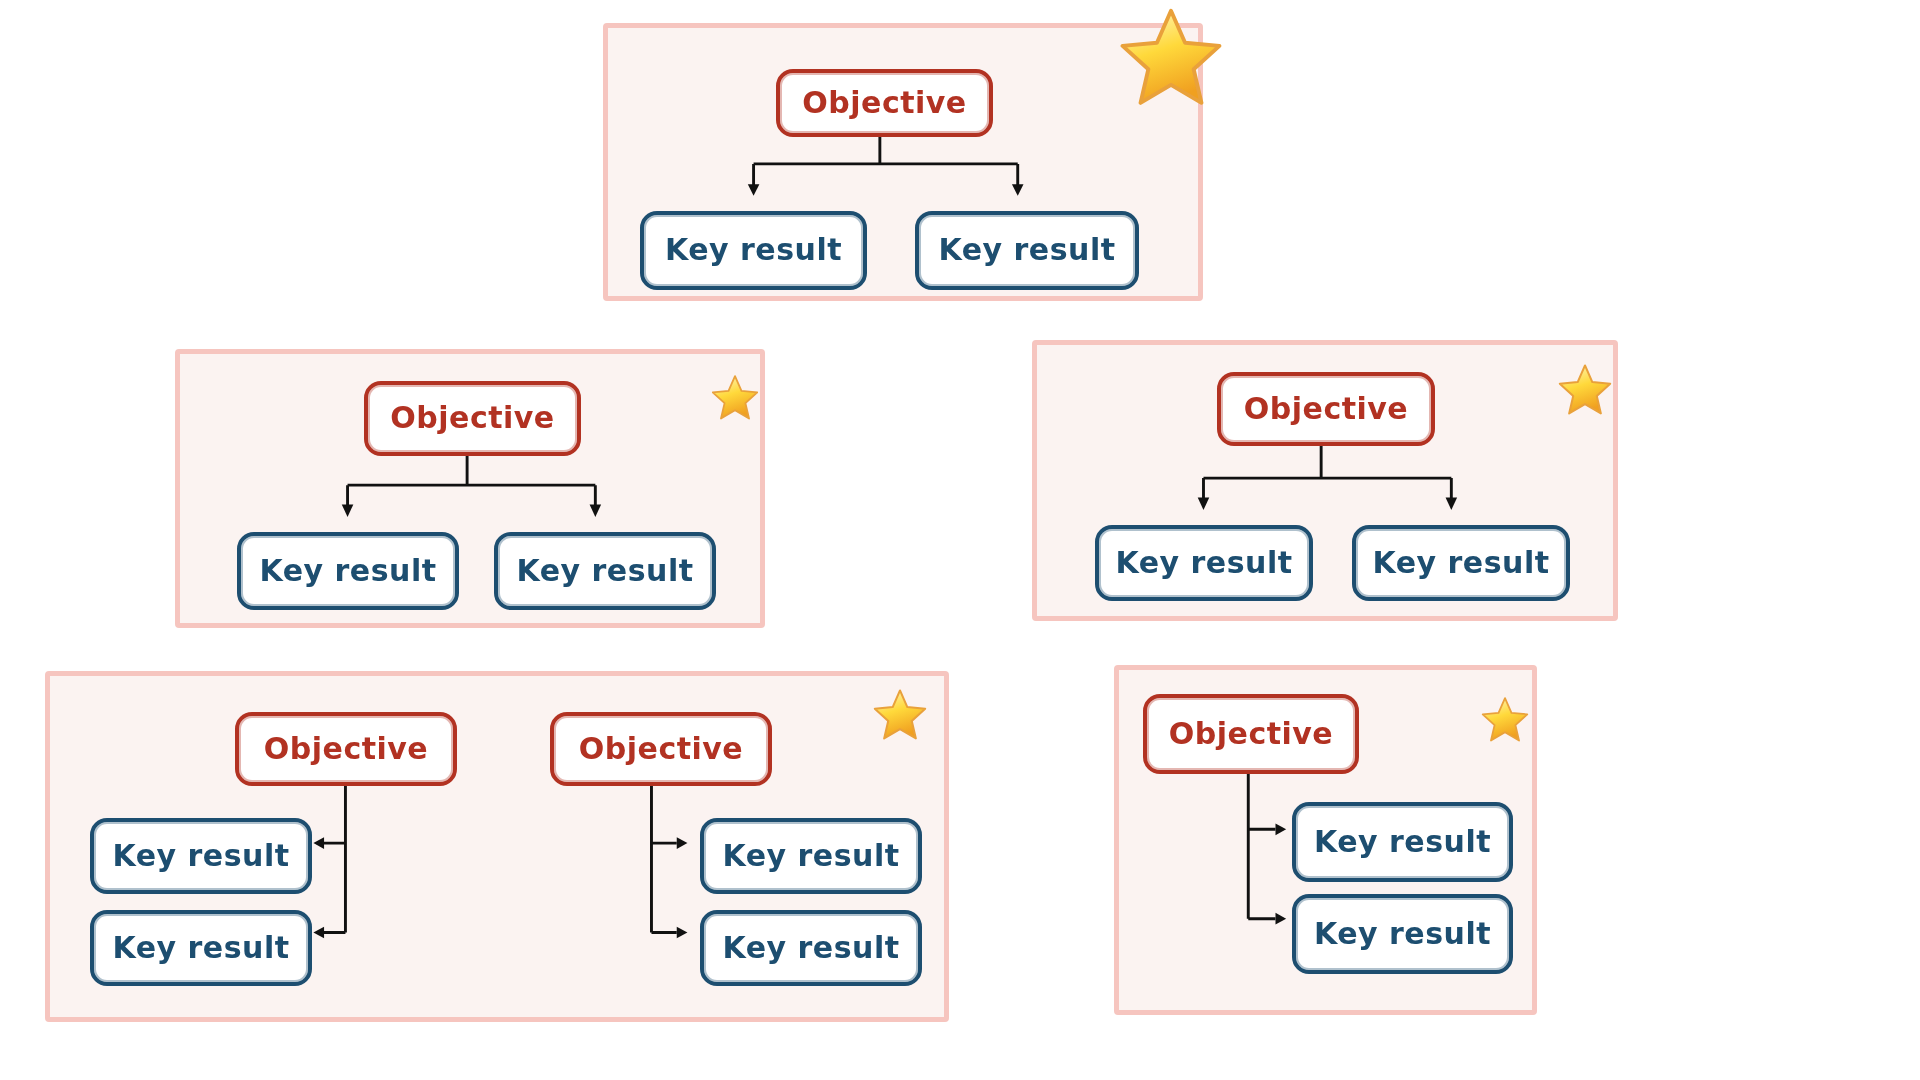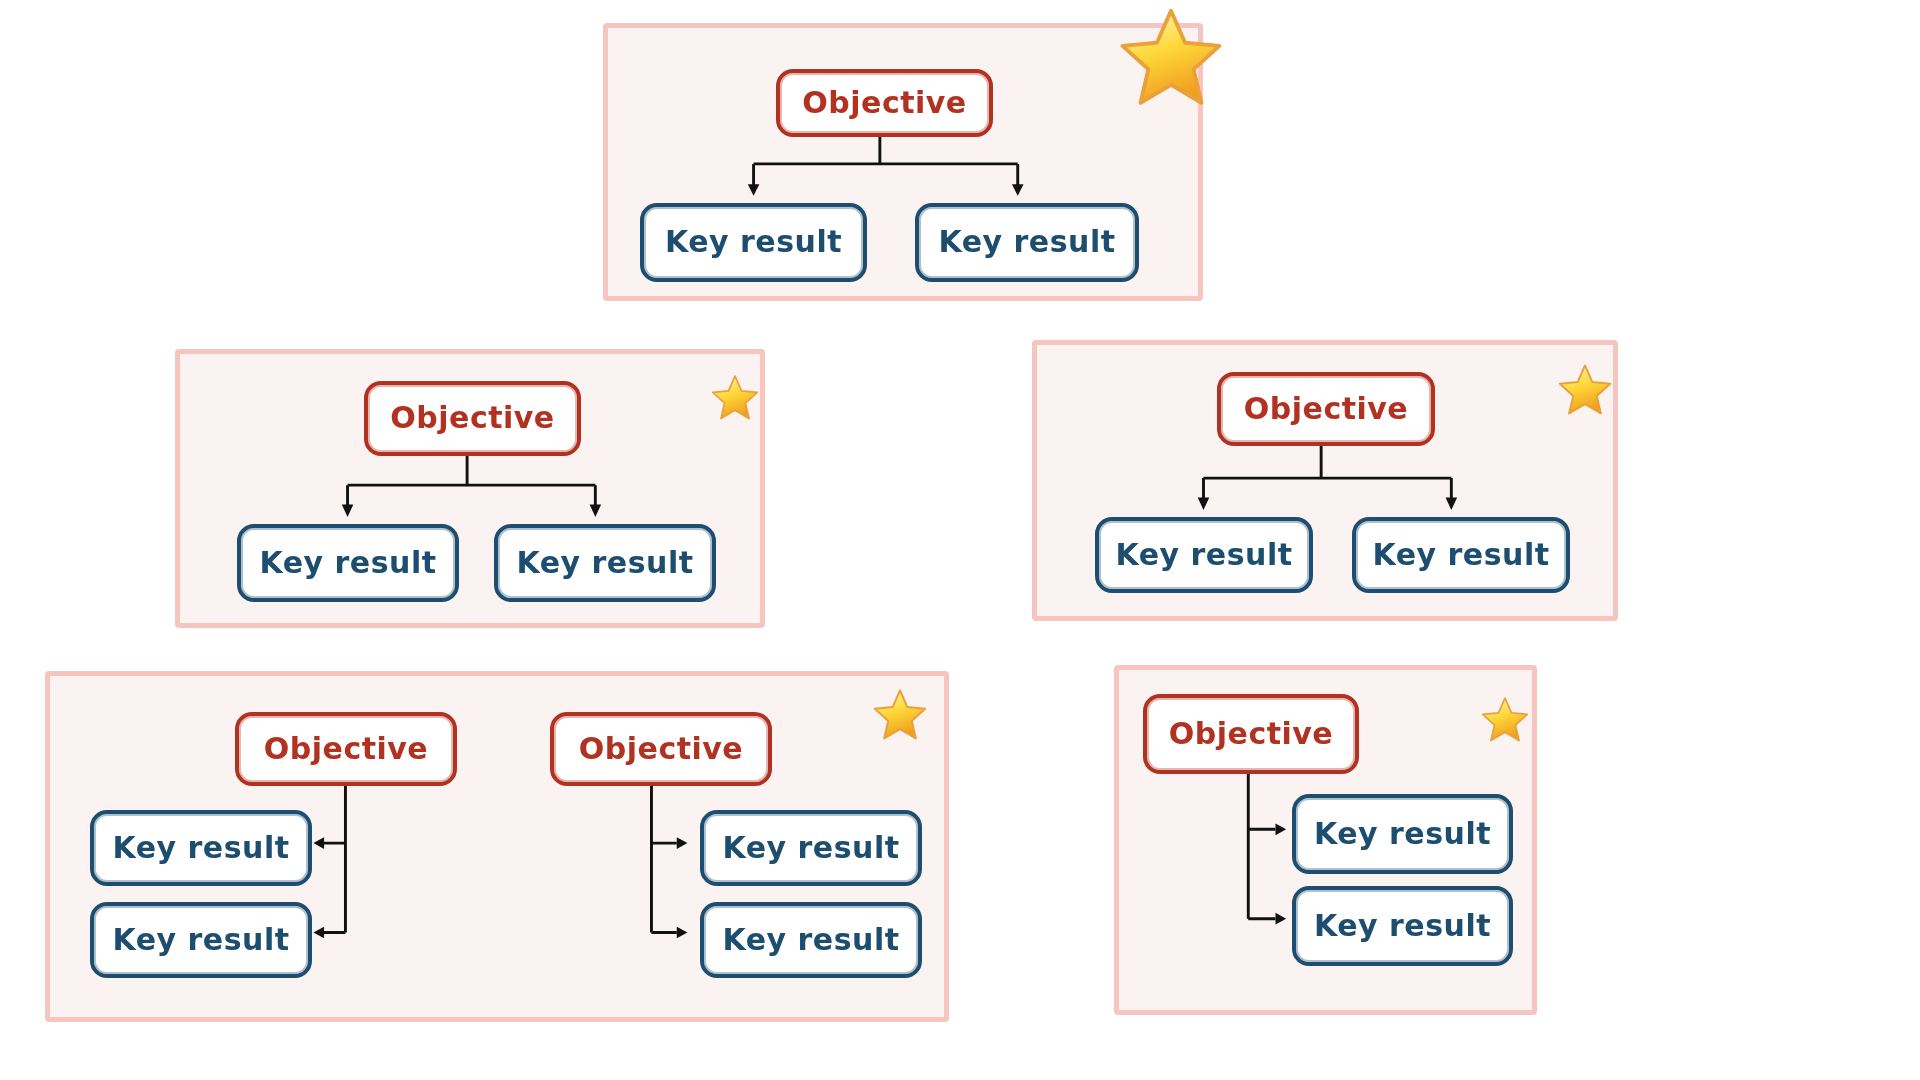--- a/index.html
+++ b/index.html
@@ -34,20 +34,21 @@
   }
   .node.objective {
     border: 4px solid #b23222;
     color: #b23222;
     box-shadow: inset 0 0 0 2px rgba(178, 50, 34, 0.35);
   }
   .node.keyresult {
     border: 4px solid #1d4e70;
     color: #1d4e70;
     box-shadow: inset 0 0 0 2px rgba(29, 78, 112, 0.35);
+    margin-top: 8px;
   }
   .node-label {
     font-size: 30px;
     font-weight: bold;
     letter-spacing: 0.5px;
     white-space: nowrap;
     transform: translateY(-1px);
   }
   .connectors {
     position: absolute;

